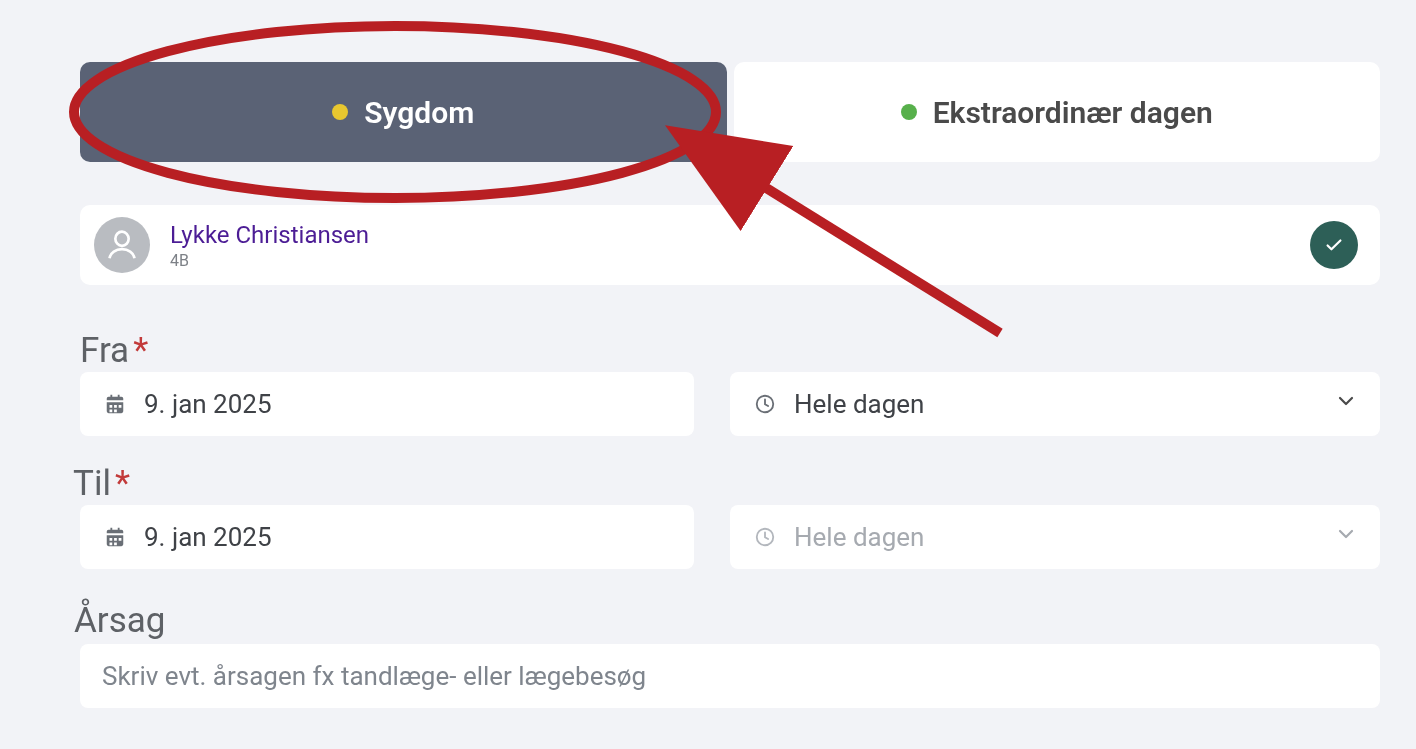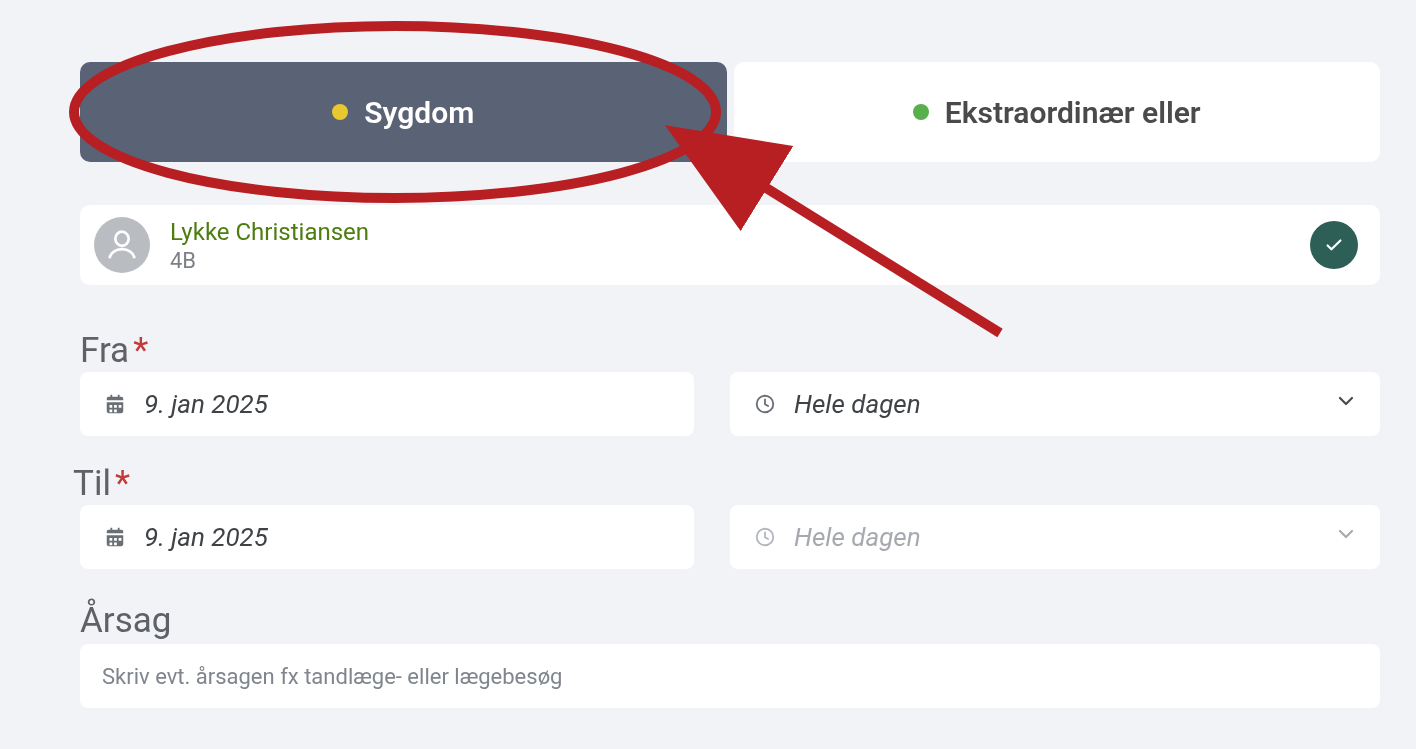--- a/index.html
+++ b/index.html
@@ -76,22 +76,22 @@
     border-radius: 50%;
     background: #b9bcc1;
     display: flex;
     align-items: center;
     justify-content: center;
     flex: 0 0 auto;
     margin-right: 20px;
   }
   .avatar svg { width: 40px; height: 40px; }
   .person-text { display: flex; flex-direction: column; }
-  .person-name { font-size: 24px; color: #4d7c0f; font-weight: 400; }
-  .person-class { font-size: 22px; color: #7d8187; margin-top: 2px; }
+  .person-name { font-size: 24px; color: #4c1d95; font-weight: 400; }
+  .person-class { font-size: 16px; color: #7d8187; margin-top: 2px; }
   .spacer { flex: 1; }
   .check-badge {
     width: 48px;
     height: 48px;
     border-radius: 50%;
     background: #2d5f57;
     display: flex;
     align-items: center;
     justify-content: center;
     flex: 0 0 auto;
@@ -101,21 +101,21 @@
   
   .field-label {
     position: absolute;
     font-size: 35px;
     color: #5e6166;
     font-weight: 400;
   }
   .field-label .req { color: #c23a3a; margin-left: 4px; }
   .label-fra   { left: 80px; top: 330px; }
   .label-til   { left: 73px; top: 463px; }
-  .label-arsag { left: 80px; top: 600px; }
+  .label-arsag { left: 74px; top: 600px; }
 
   
   .input-box {
     position: absolute;
     height: 64px;
     background: #ffffff;
     border-radius: 8px;
     display: flex;
     align-items: center;
     padding: 0 22px;
@@ -130,41 +130,41 @@
   .time-to .input-text { color: #a6aab0; }
   .input-icon {
     width: 26px;
     display: flex;
     align-items: center;
     justify-content: center;
     margin-right: 16px;
     color: #6a6f76;
   }
   .time-to .input-icon { color: #b3b7bd; }
-  .input-text { flex: 1; font-style: italic; }
+  .input-text { flex: 1; }
   .chevron { width: 24px; color: #4a4a4a; }
   .time-to .chevron { color: #a6aab0; }
 
   .reason-box {
     position: absolute;
     left: 80px;
     top: 644px;
     width: 1300px;
     height: 64px;
     background: #ffffff;
     border-radius: 8px;
     display: flex;
     align-items: center;
     padding: 0 22px;
   }
   .reason-input {
     width: 100%;
     border: none;
     outline: none;
-    font-size: 22px;
+    font-size: 26px;
     font-family: inherit;
     background: transparent;
     color: #3f4247;
   }
   .reason-input::placeholder { color: #7f858d; }
 
   
   .annotation {
     position: absolute;
     left: 0; top: 0; width: 1416px; height: 749px;
@@ -176,21 +176,21 @@
 
 <div class="container">
 
   <div class="tabs">
     <div class="tab active">
       <span class="dot yellow"></span>
       <span>Sygdom</span>
     </div>
     <div class="tab inactive">
       <span class="dot green"></span>
-      <span>Ekstraordinær eller</span>
+      <span>Ekstraordinær dagen</span>
     </div>
   </div>
 
   <div class="person-row">
     <div class="avatar">
       <svg viewBox="0 0 24 24">
         <path fill="none" stroke="#ffffff" stroke-width="1.6" d="M12 12.5c2.2 0 4-1.9 4-4.2S14.2 4 12 4 8 5.9 8 8.2s1.8 4.3 4 4.3zM4.5 20c.6-3.5 3.8-5.5 7.5-5.5s6.9 2 7.5 5.5"></path>
       </svg>
     </div>
     <div class="person-text">

